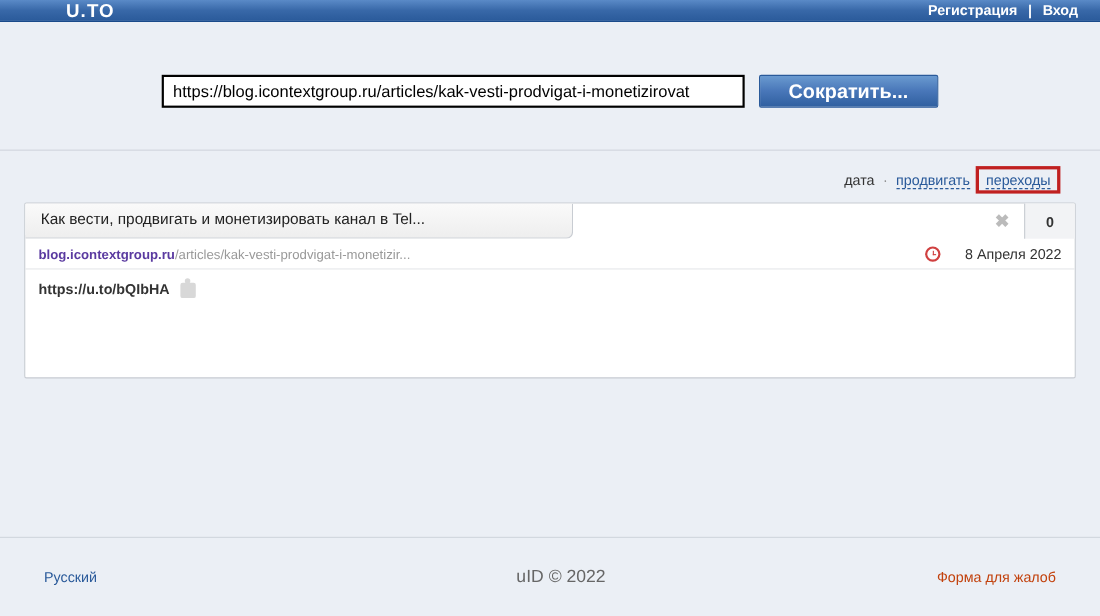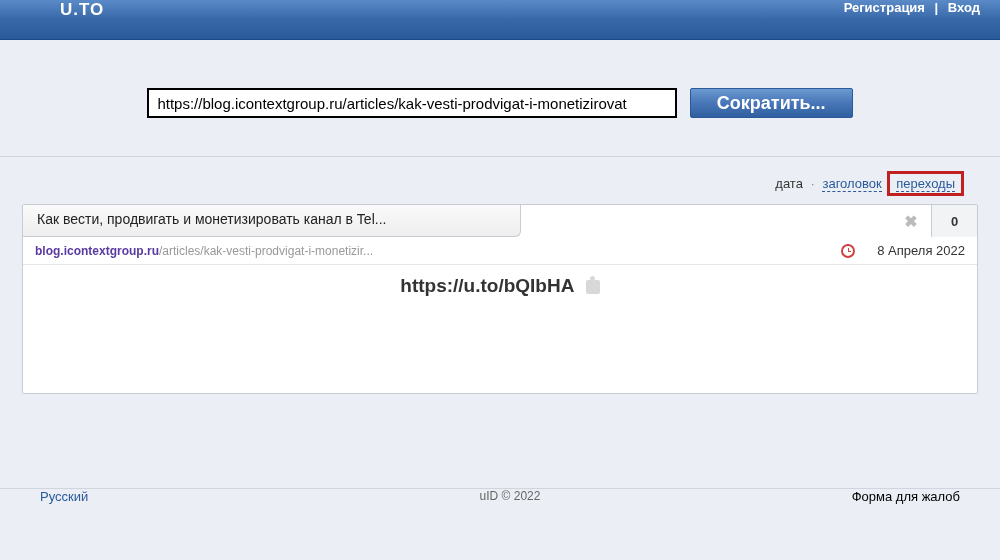--- a/index.html
+++ b/index.html
@@ -1,23 +1,23 @@
 <!DOCTYPE html>
 <html><head>
   <meta charset="utf-8">
   <style>
     * { margin: 0; padding: 0; box-sizing: border-box; }
     body { font-family: Verdana, Arial, sans-serif; background: #ebeff5; width: 1000px; height: 560px; overflow: hidden; }
     
     .header {
       background: linear-gradient(to bottom, #5a8ac7 0%, #3868a8 50%, #2a5a9a 100%);
-      height: 40px;
+      height: 20px;
       display: flex;
       justify-content: space-between;
-      align-items: flex-start;
+      align-items: center;
       padding: 0 20px 0 60px;
       color: white;
       border-bottom: 1px solid #1a4a8a;
     }
     .logo { font-size: 17px; font-weight: bold; letter-spacing: 1px; }
     .auth-links { font-size: 13px; font-weight: bold; }
     .auth-links span { cursor: pointer; }
     .auth-sep { margin: 0 6px; }
     
     .shorten-area {
@@ -135,51 +135,50 @@
     .clock-icon::before {
       content: ''; position: absolute; left: 5px; top: 2px;
       width: 1px; height: 4px; background: #d04040;
     }
     .clock-icon::after {
       content: ''; position: absolute; left: 5px; top: 5px;
       width: 3px; height: 1px; background: #d04040;
     }
     
     .card-row3 {
-      padding: 10px 12px 96px 12px;
-      font-size: 19px;
-      text-align: center;
+      padding: 10px 12px 72px 12px;
+      font-size: 13px;
     }
     .short-url { font-weight: bold; color: #333; }
     .puzzle-icon {
       display: inline-block; width: 14px; height: 14px;
       background: #d8d8d8; margin-left: 6px; vertical-align: middle;
       border-radius: 2px;
       position: relative;
     }
     .puzzle-icon::after {
       content: ''; position: absolute; top: -4px; left: 4px;
       width: 5px; height: 5px; border-radius: 50%; background: #d8d8d8;
     }
     
     .footer {
       position: absolute;
       bottom: 0; left: 0; right: 0;
       border-top: 1px solid #d0d5dd;
       background: #ebeff5;
       height: 72px;
       display: flex;
-      align-items: flex-start;
+      align-items: center;
       justify-content: space-between;
       padding: 0 40px;
       font-size: 13px;
     }
     .footer .lang { color: #2a5a9a; cursor: pointer; }
-    .footer .center { position: absolute; left: 50%; transform: translateX(-50%); color: #666; font-size: 12px; padding-left: 20px; }
-    .footer .complaint { color: #000000; cursor: pointer; }
+    .footer .center { position: absolute; left: 50%; transform: translateX(-50%); color: #666; font-size: 16px; padding-left: 20px; }
+    .footer .complaint { color: #c2410c; cursor: pointer; }
   </style>
 </head>
 <body>
 
 <div class="header">
   <div class="logo">U.TO</div>
   <div class="auth-links">
     <span>Регистрация</span>
     <span class="auth-sep">|</span>
     <span>Вход</span>
@@ -188,21 +187,21 @@
 
 <div class="shorten-area">
   <input class="url-input" type="text" value="https://blog.icontextgroup.ru/articles/kak-vesti-prodvigat-i-monetizirovat" style="">
   <button class="shorten-btn">Сократить...</button>
 </div>
 
 <div class="content">
   <div class="sort-row">
     <span>дата</span>
     <span class="dot">·</span>
-    <span class="dotted">заголовок</span>
+    <span class="dotted">продвигать</span>
     <span class="highlight-box">
       <span class="dotted">переходы</span>
     </span>
   </div>
 
   <div class="card">
     <div class="card-head">
       <div class="title-tab">Как вести, продвигать и монетизировать канал в Tel...</div>
       <div class="head-spacer"></div>
       <div class="close-x">✖</div>

